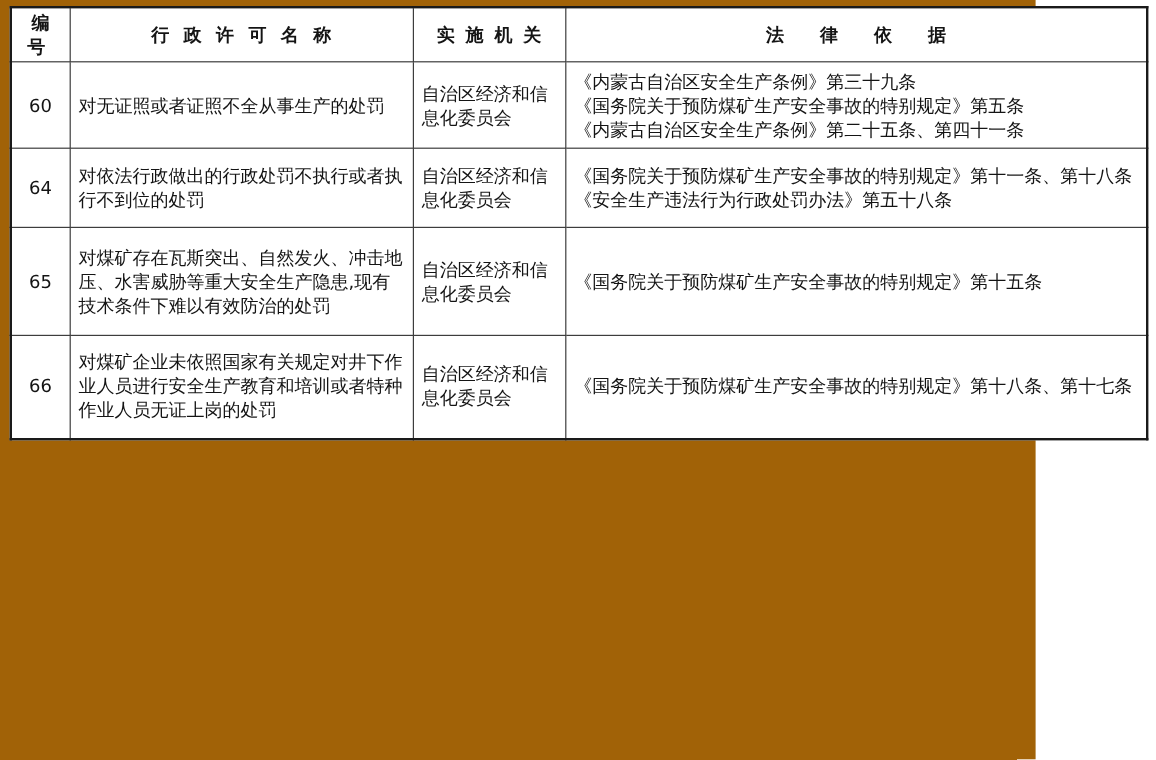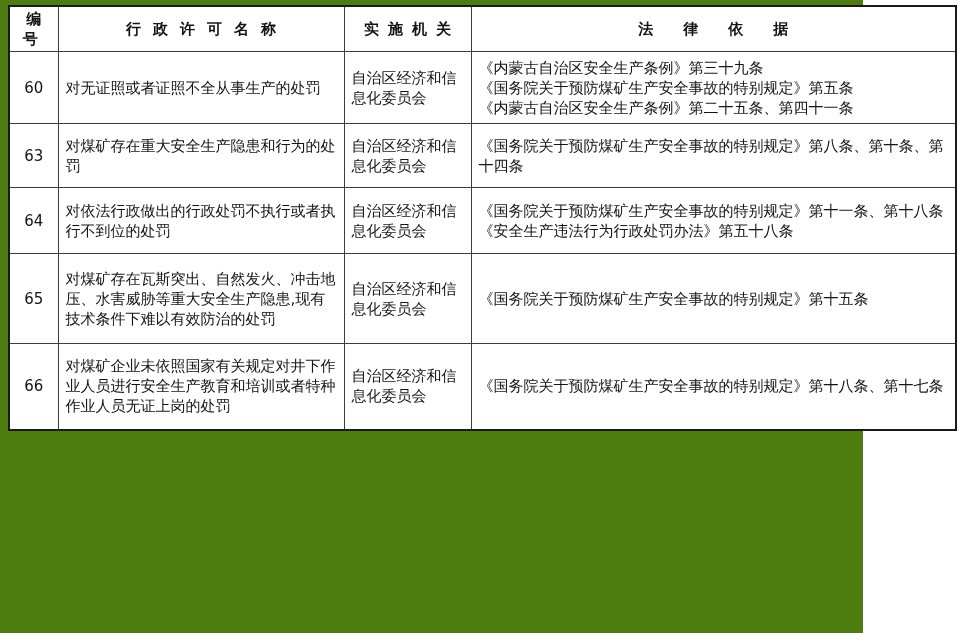--- a/index.html
+++ b/index.html
@@ -8,21 +8,21 @@
     background: #ffffff;
     width: 963px;
     height: 633px;
     overflow: hidden;
     font-family: "DejaVu Sans", "Liberation Sans", sans-serif;
   }
   .page {
     position: relative;
     width: 863px;
     height: 633px;
-    background: #4d7c0f;
+    background: #a16207;
   }
   table.grid {
     position: absolute;
     left: 8px;
     top: 5px;
     width: 947px;
     border-collapse: collapse;
     table-layout: fixed;
     border: 2px solid #1a1a1a;
     background: #ffffff;
@@ -80,28 +80,20 @@
       <tr style="height:72px">
         <td class="c-num">60</td>
         <td class="c-name">对无证照或者证照不全从事生产的处罚</td>
         <td class="c-agency">自治区经济和信息化委员会</td>
         <td class="c-legal">
           <span class="legal-line">《内蒙古自治区安全生产条例》第三十九条</span>
           <span class="legal-line">《国务院关于预防煤矿生产安全事故的特别规定》第五条</span>
           <span class="legal-line">《内蒙古自治区安全生产条例》第二十五条、第四十一条</span>
         </td>
       </tr>
-      <tr style="height:64px">
-        <td class="c-num">63</td>
-        <td class="c-name">对煤矿存在重大安全生产隐患和行为的处罚</td>
-        <td class="c-agency">自治区经济和信息化委员会</td>
-        <td class="c-legal">
-          <span class="legal-line">《国务院关于预防煤矿生产安全事故的特别规定》第八条、第十条、第十四条</span>
-        </td>
-      </tr>
       <tr style="height:66px">
         <td class="c-num">64</td>
         <td class="c-name">对依法行政做出的行政处罚不执行或者执行不到位的处罚</td>
         <td class="c-agency">自治区经济和信息化委员会</td>
         <td class="c-legal">
           <span class="legal-line">《国务院关于预防煤矿生产安全事故的特别规定》第十一条、第十八条</span>
           <span class="legal-line">《安全生产违法行为行政处罚办法》第五十八条</span>
         </td>
       </tr>
       <tr style="height:90px">

